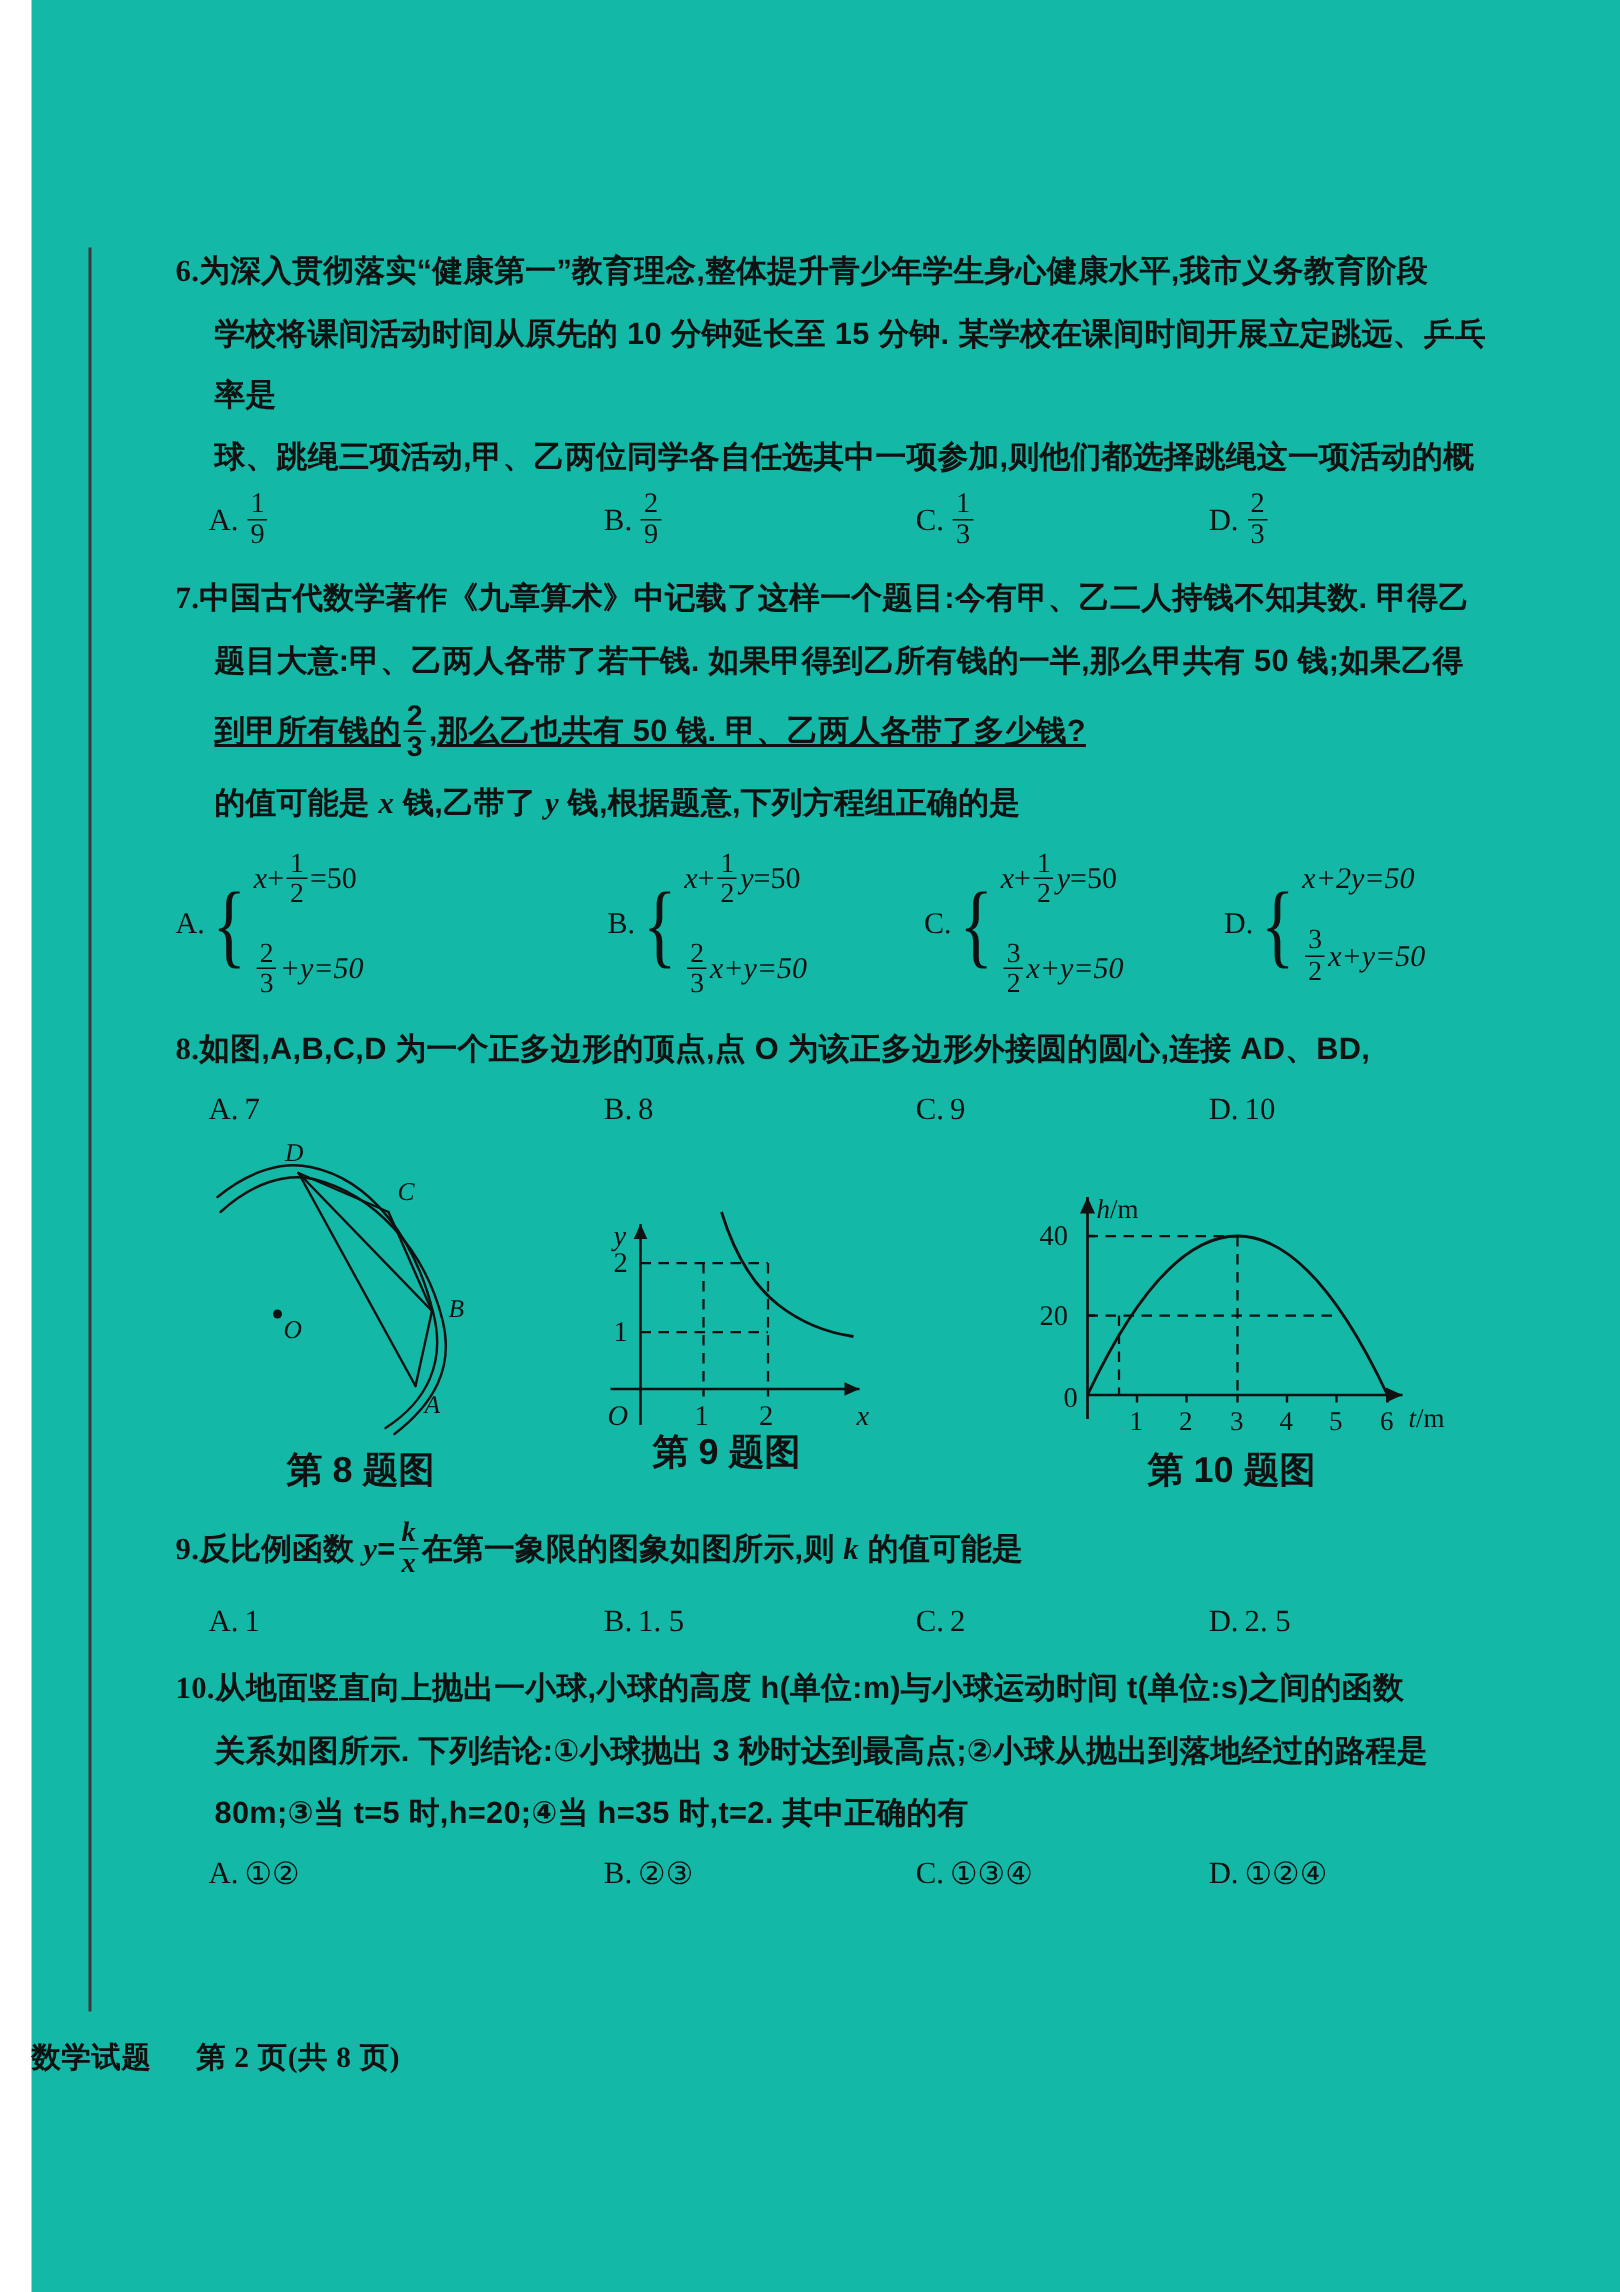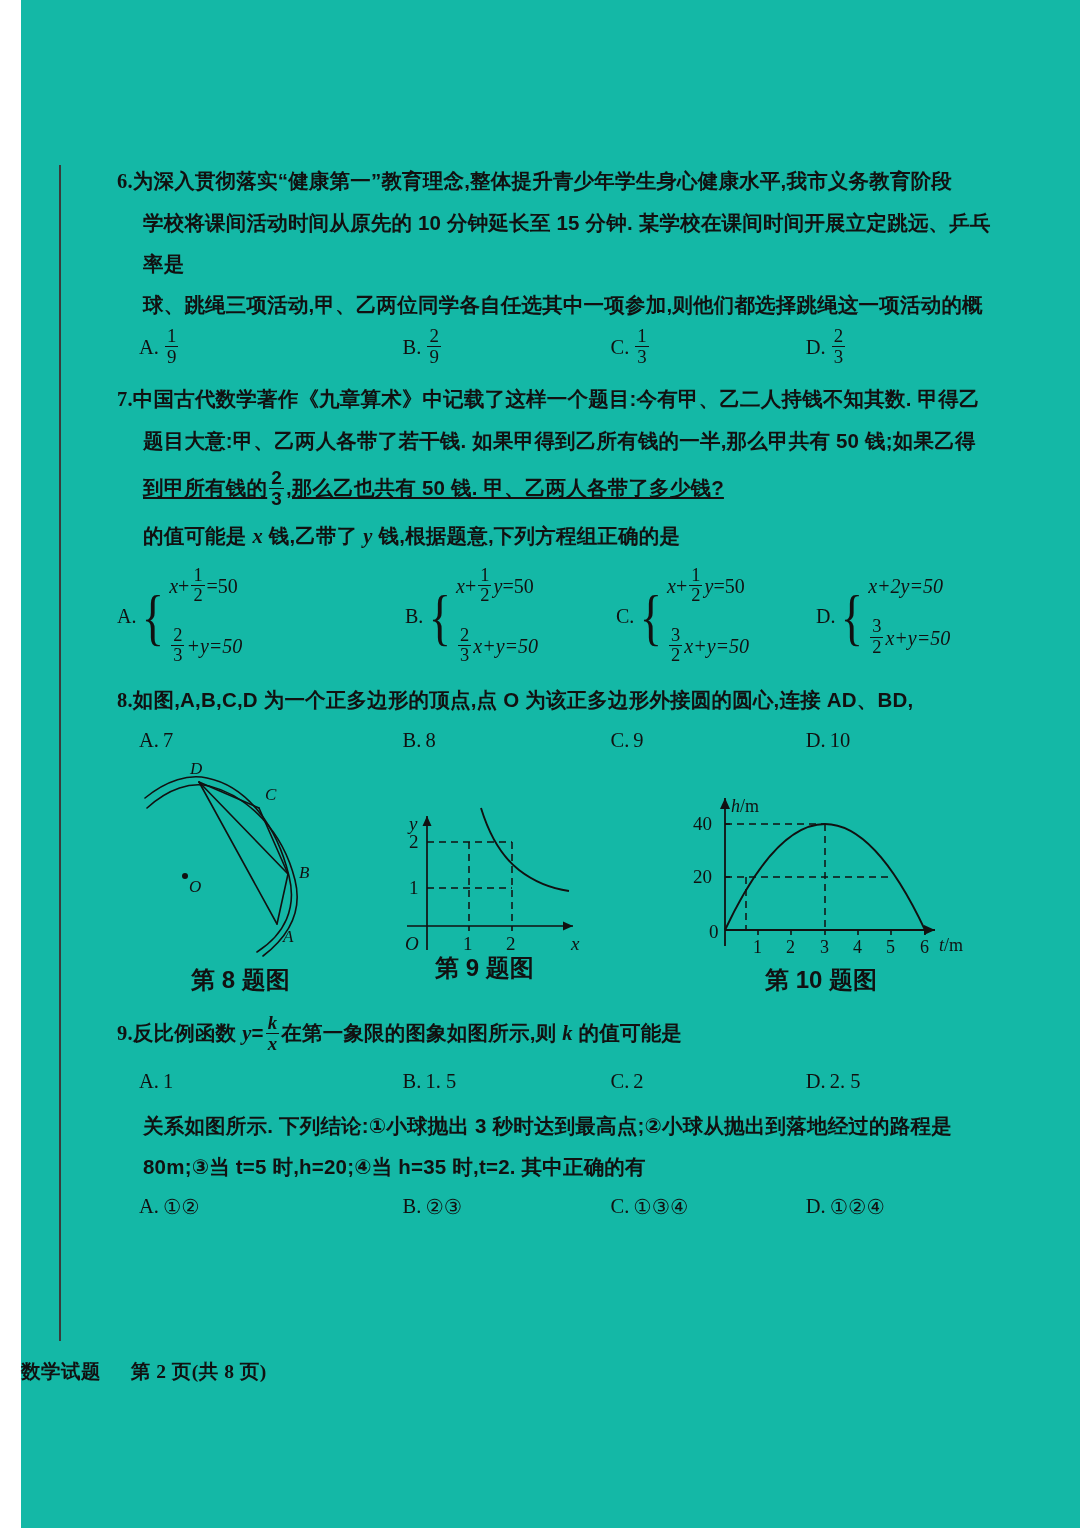--- a/index.html
+++ b/index.html
@@ -493,20 +493,21 @@
         </div>
         <div class="opt c4">
           <span class="lbl">D.</span>
           <span>2. 5</span>
         </div>
       </div>
     </div>
 
     <div class="question" style="margin-top:12px;">
       <div class="q-body">
+        <span class="line cn"><span class="num">10.</span><span>从地面竖直向上抛出一小球,小球的高度 h(单位:m)与小球运动时间 t(单位:s)之间的函数</span></span>
         <span class="line cn indent">关系如图所示. 下列结论:①小球抛出 3 秒时达到最高点;②小球从抛出到落地经过的路程是</span>
         <span class="line cn indent">80m;③当 t=5 时,h=20;④当 h=35 时,t=2. 其中正确的有</span>
       </div>
       <div class="options">
         <div class="opt c1">
           <span class="lbl">A.</span>
           <span>①②</span>
         </div>
         <div class="opt c2">
           <span class="lbl">B.</span>

